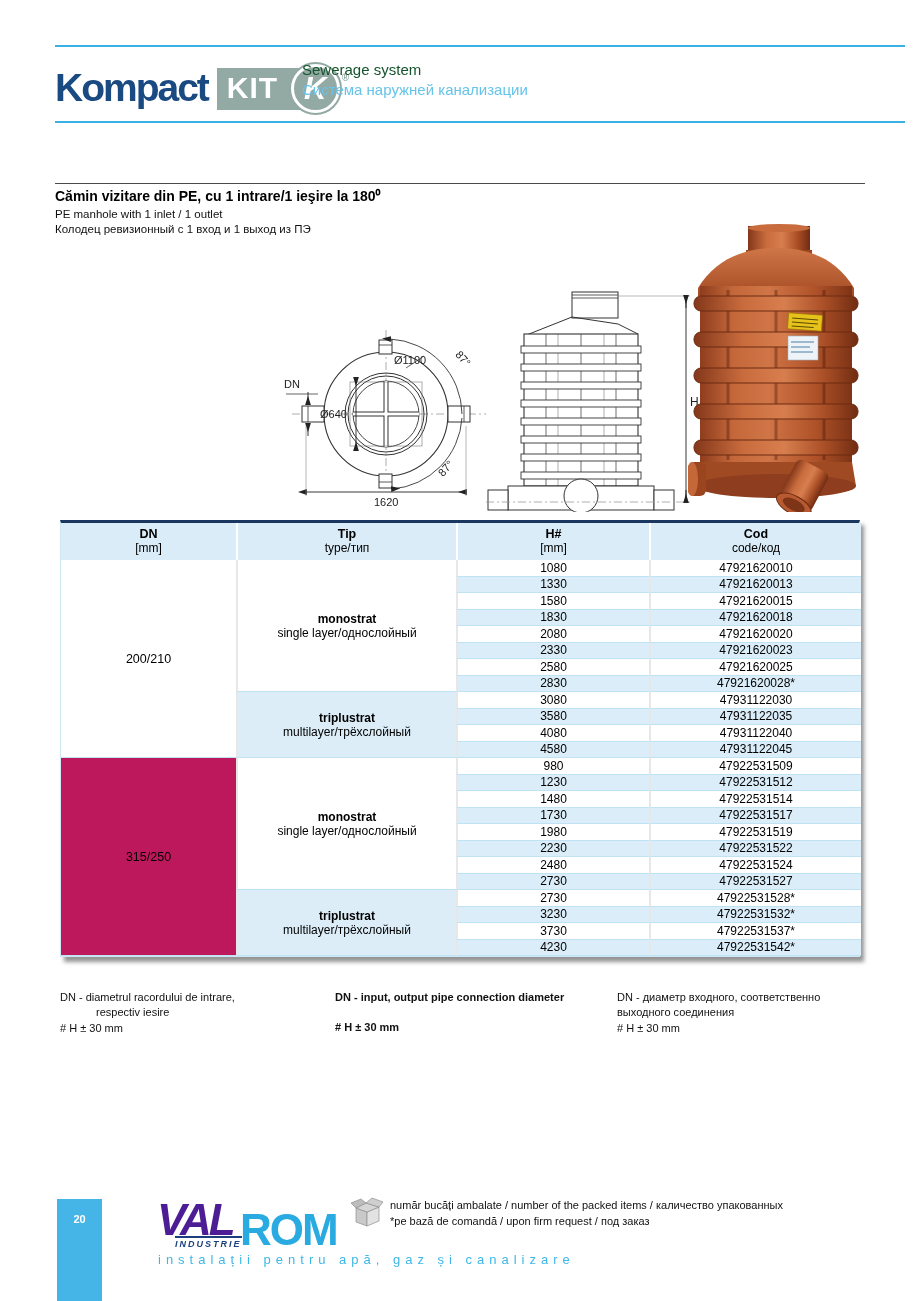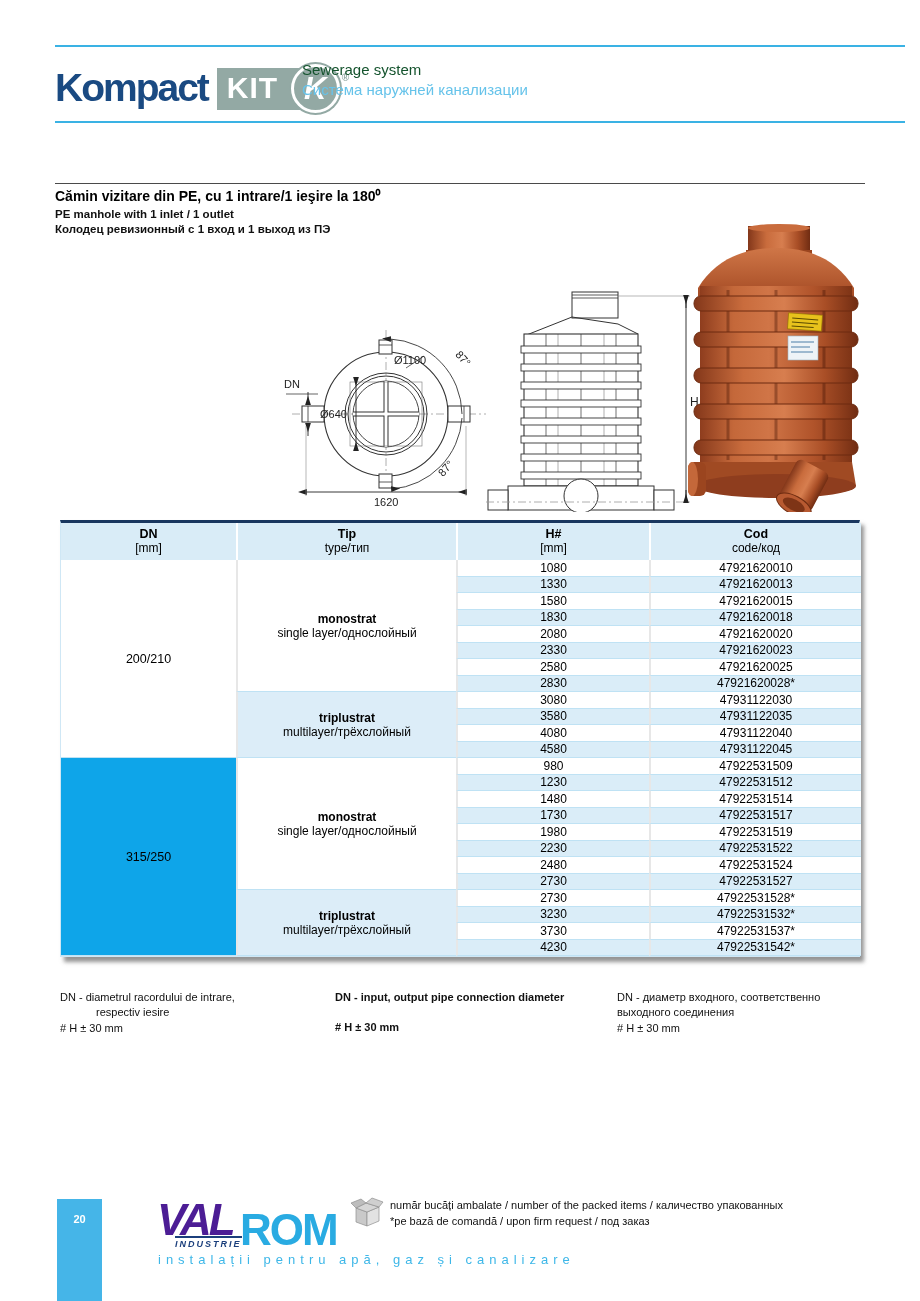--- a/index.html
+++ b/index.html
@@ -20,41 +20,41 @@
   .reg-mark { position:absolute; right:-26px; top:-10px; font-size:10px; color:#93a9a4; font-style:normal; }
   .head-titles { position:absolute; left:302px; top:61px; line-height:1.2; }
   .ht-ro { color:#1699d5; font-weight:bold; font-size:17px; margin-bottom:2px; }
   .ht-en { color:#14532d; font-size:15px; margin-bottom:2px; }
   .ht-ru { color:#66c3ea; font-size:15px; }
 
   
   .section-rule { position:absolute; left:55px; top:183px; width:810px; height:1px; background:#4a4a4a; }
   .section { position:absolute; left:55px; top:186px; }
   .sec-ro { font-size:14px; font-weight:bold; color:#000; margin-bottom:2px; }
-  .sec-en, .sec-ru { font-size:11.5px; color:#111; line-height:1.3;font-weight:bold; }
+  .sec-en, .sec-ru { font-size:11.5px; color:#111; line-height:1.3; }
 
   
   .fig { position:absolute; }
   .fig svg { display:block; }
   .dwg-text { font-family:"Liberation Sans", sans-serif; font-size:11px; fill:#222; }
 
   
   .table-wrap { position:absolute; left:60px; top:520px; width:800px;
                 border-top:3px solid #19375f; border-left:1px solid #cfe7f5; border-right:1px solid #cfe7f5;
                 border-bottom:1px solid #cfe7f5; box-shadow:4px 5px 4px rgba(60,60,60,.55); background:#fff; }
   table { border-collapse:separate; border-spacing:0; width:100%; table-layout:fixed; }
   th { background:#d9ecf7; font-size:12px; padding:4px 0 5px; text-align:center; font-weight:normal; }
   th + th { border-left:2px solid #fff; }
   .col-title { font-weight:bold; font-size:12.5px; }
   .col-sub { font-size:12px; }
   td { text-align:center; font-size:12px; color:#000; }
   td.data { height:16.5px; border-bottom:1px solid #bfe2f4; border-left:2px solid #e7e7e7; background:#fff; }
   td.data.alt { background:#daedf8; }
   td.dn-cell { background:#fff; border-right:0; border-bottom:1px solid #bfe2f4; font-size:12.5px; vertical-align:middle; }
-  td.dn-cell.shaded { background:#0ea5e9; }
+  td.dn-cell.shaded { background:#be185d; }
   td.type-cell { background:#fff; border-left:2px solid #e7e7e7; border-bottom:1px solid #bfe2f4; vertical-align:middle; }
   td.type-cell.shaded { background:#dcedf8; }
   .type-name { font-weight:bold; font-size:12px; }
   .type-sub { font-size:12px; }
 
   
   .footnotes { position:absolute; left:60px; top:990px; width:810px; display:flex; font-size:11px; color:#111; line-height:1.35; }
   .fn-col1 { width:275px; }
   .fn-col2 { width:282px;font-weight:bold; }
   .fn-col3 { width:253px; }

